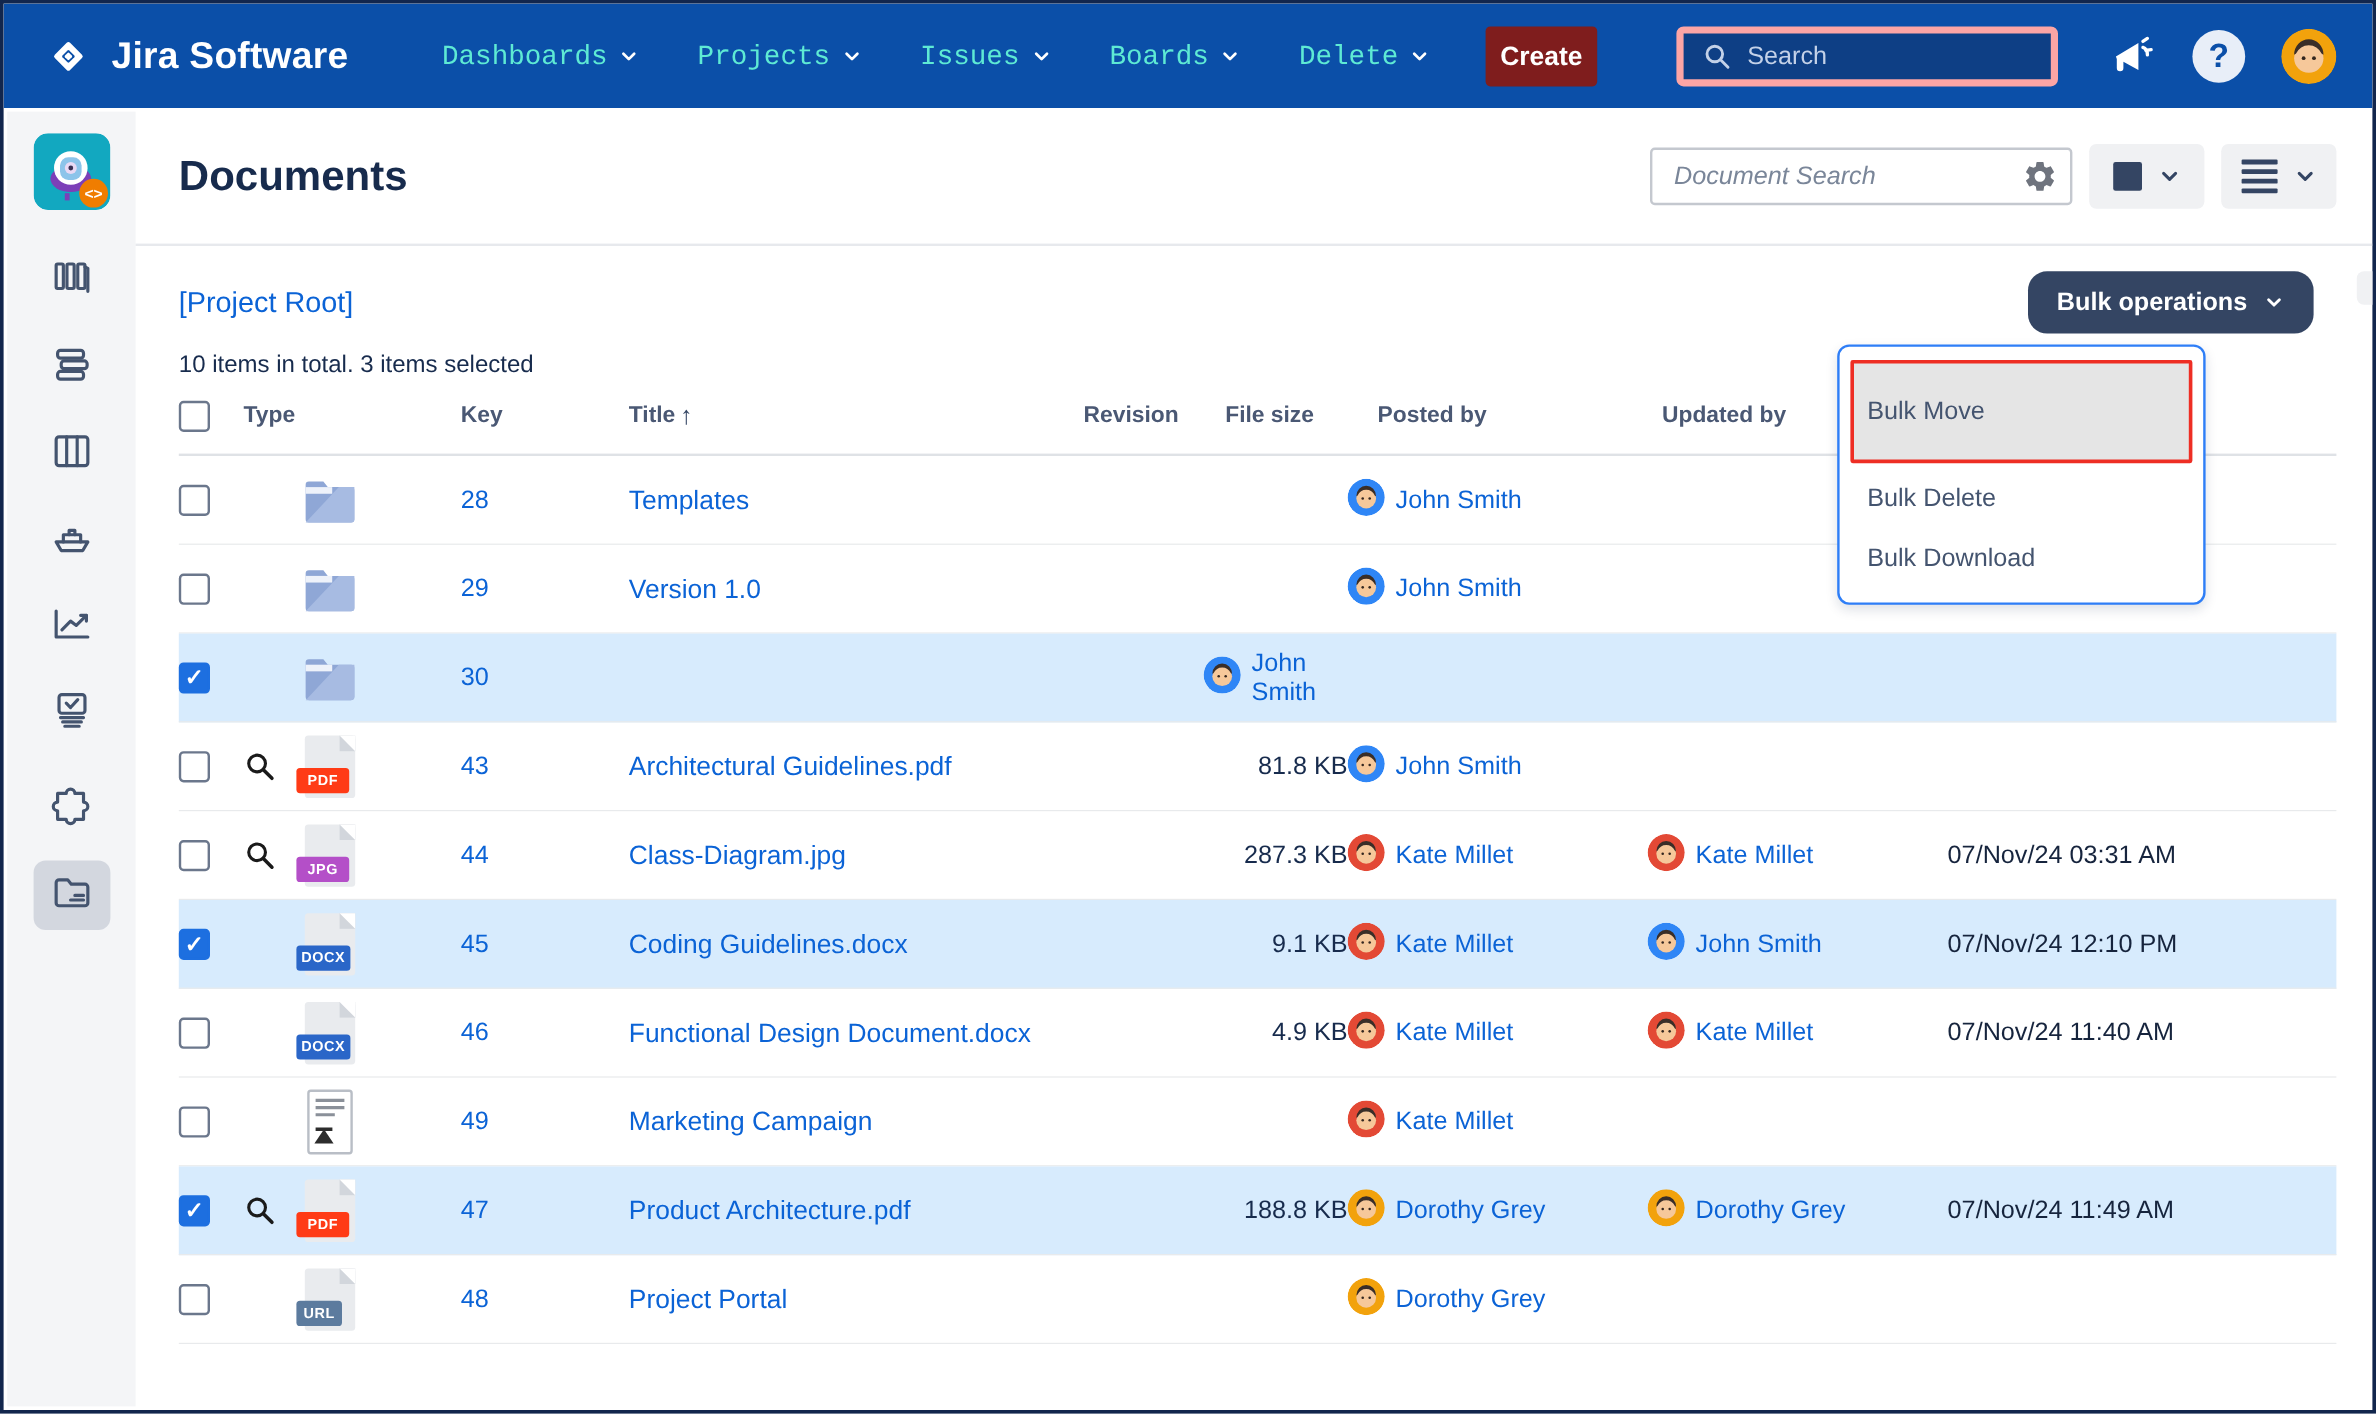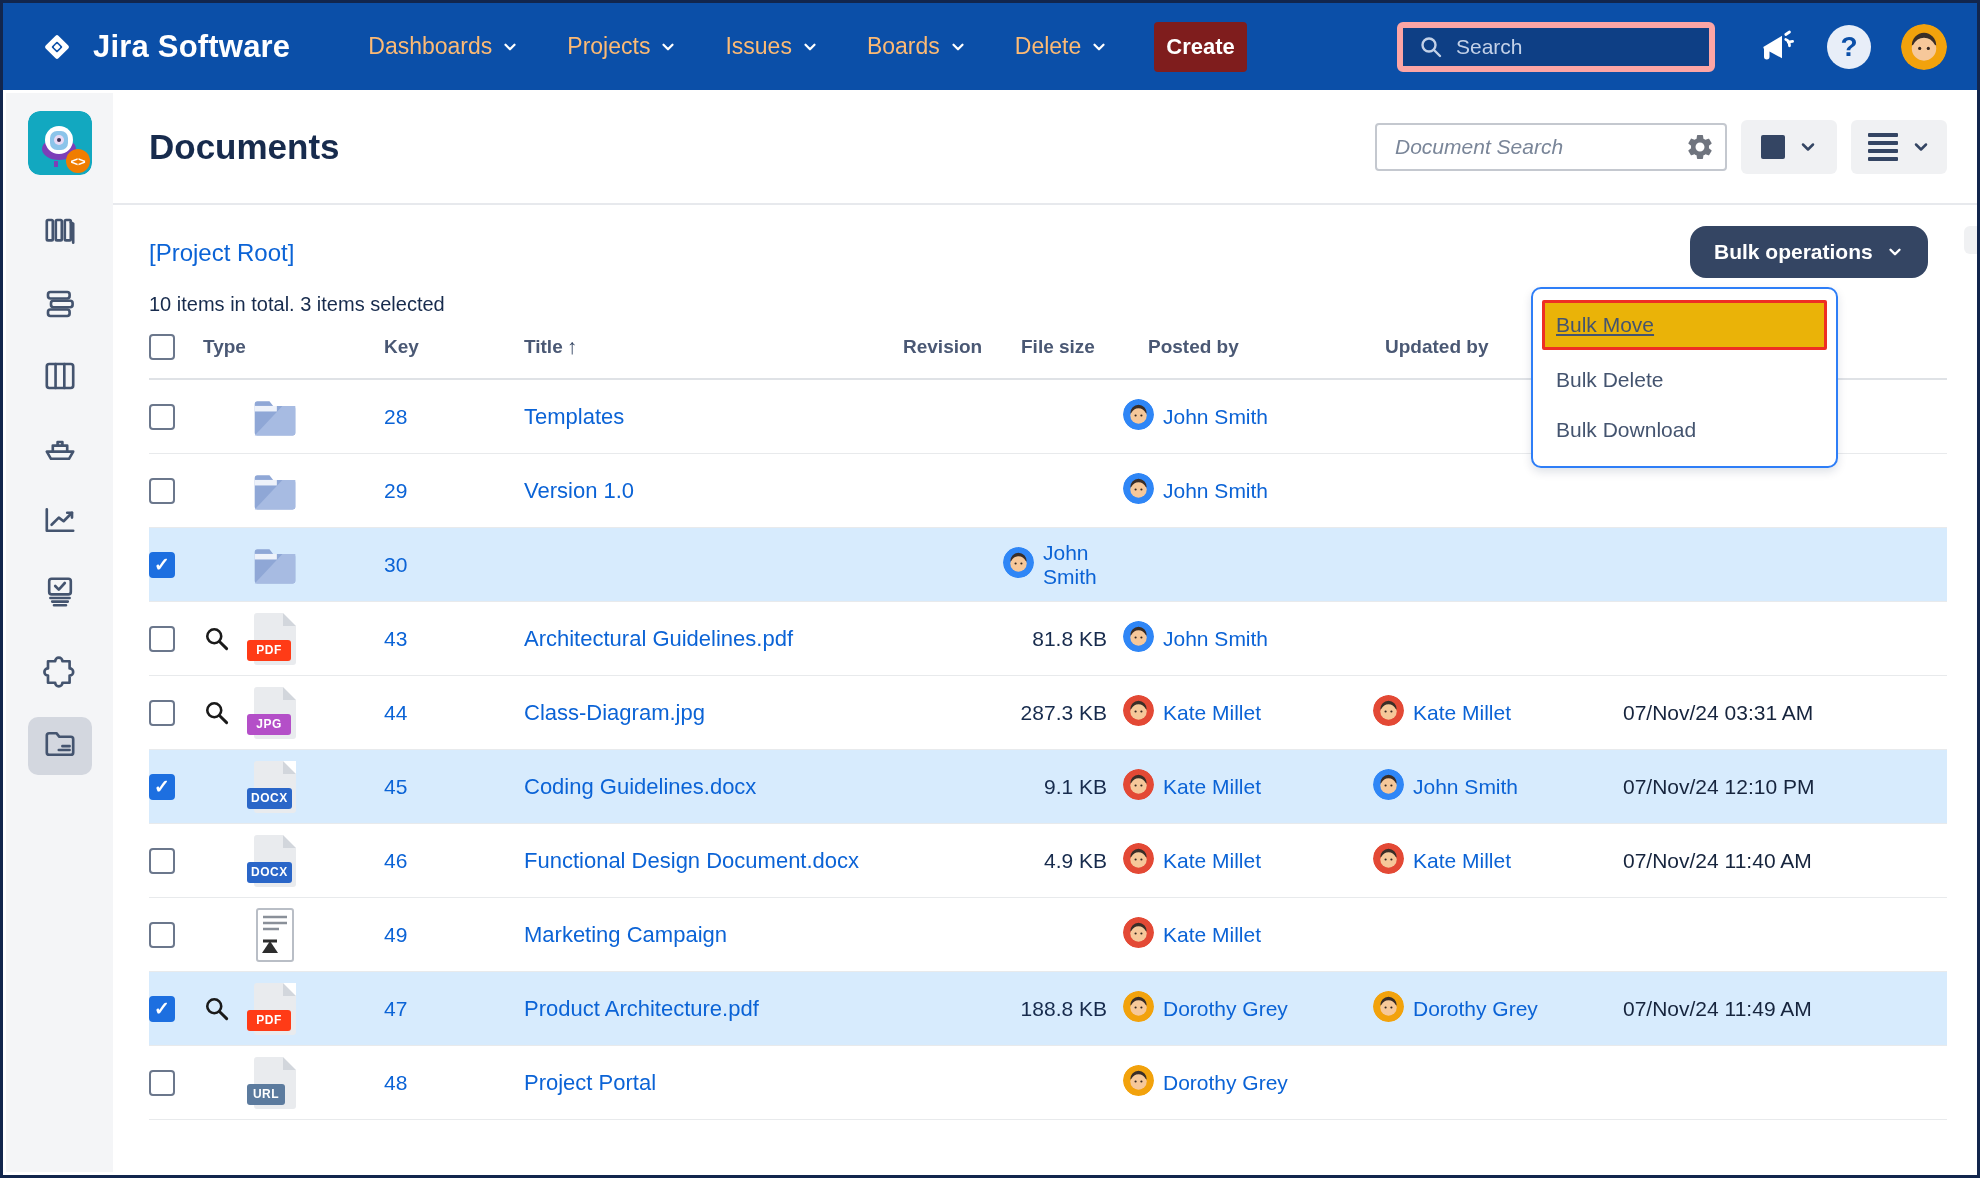--- a/index.html
+++ b/index.html
@@ -13,21 +13,21 @@
   }
   
   .navbar {
     height:87px; background:#0b4fa8;
     display:flex; align-items:center;
     padding:0 30px 0 32px;
   }
   .logo { width:44px; height:44px; margin-right:14px; flex:0 0 auto; }
   .brand { color:#fff; font-size:31px; font-weight:bold; letter-spacing:.2px; margin-right:78px; }
   .nav-menus { display:flex; gap:48px; align-items:center; }
-  .nav-item { display:flex; align-items:center; gap:9px; color:#fdba74; font-size:23px; cursor:pointer; }
+  .nav-item { display:flex; align-items:center; gap:9px; color:#5eead4; font-size:23px; cursor:pointer;font-family:Liberation Mono, monospace; }
   .chev { width:18px; height:18px; }
   .create-btn {
     margin-left:46px; background:#7f1d1d; color:#fff;
     font-size:22px; font-weight:bold; border:none; border-radius:4px;
     padding:12px 12px; cursor:pointer;
   }
   .nav-search {
     margin-left:auto; width:318px; height:50px;
     background:#0e3f85; border:6px solid #fca5a5; border-radius:6px;
     display:flex; align-items:center; padding:0 16px; gap:13px;
@@ -104,40 +104,40 @@
   
   .dropdown {
     position:absolute; left:1528px; top:284px; width:307px;
     background:#fff; border:2px solid #2e7ef7; border-radius:10px;
     padding:11px 9px; z-index:50; box-shadow:0 4px 10px rgba(9,30,66,.13);
   }
   .dd-item {
     font-size:21px; color:#44546f; padding:13px 14px; border-radius:2px; cursor:pointer;
   }
   .dd-item.highlight {
-    background:#eab308; border:3px solid #ee2e24; padding:10px 11px; margin-bottom:5px;text-decoration:underline;
+    background:#e5e5e5; border:3px solid #ee2e24; padding:28px 11px; margin-bottom:5px;
   }
 
   
   .table { margin:0 30px 0 36px; }
   .trow, .thead {
     display:grid;
     grid-template-columns:54px 181px 140px 379px 100px 120px 250px 250px 1fr;
     align-items:center;
   }
   .thead { height:64px; border-bottom:2px solid #dfe2e6; }
   .thead .hcell { font-size:19px; font-weight:bold; color:#4a5874; cursor:pointer; }
   .sort-arrow { font-size:21px; color:#344563; margin-left:4px; font-weight:bold; }
   .trow { height:74px; border-bottom:1px solid #e8eaec; }
   .trow.selected { background:#d7ebfd; }
   .cell { display:flex; align-items:center; }
   .c-type { gap:6px; }
   .mag-slot { width:42px; display:flex; align-items:center; }
   .mag-slot svg { width:27px; height:27px; }
-  .c-size { justify-content:flex-end; padding-right:16px; font-size:21px; color:#172b4d; }
+  .c-size { justify-content:flex-end; font-size:21px; color:#172b4d; }
   .c-rev  { font-size:21px; color:#172b4d; }
   .c-date { font-size:21px; color:#16243d; }
   a.blue { color:#0b63d6; text-decoration:none; cursor:pointer; }
   .c-key a { font-size:21px; }
   .c-title a { font-size:22px; }
   .user { display:flex; align-items:center; gap:9px; }
   .user .av { width:31px; height:31px; border-radius:50%; flex:0 0 auto; }
   .user a { font-size:21px; }
 
   

